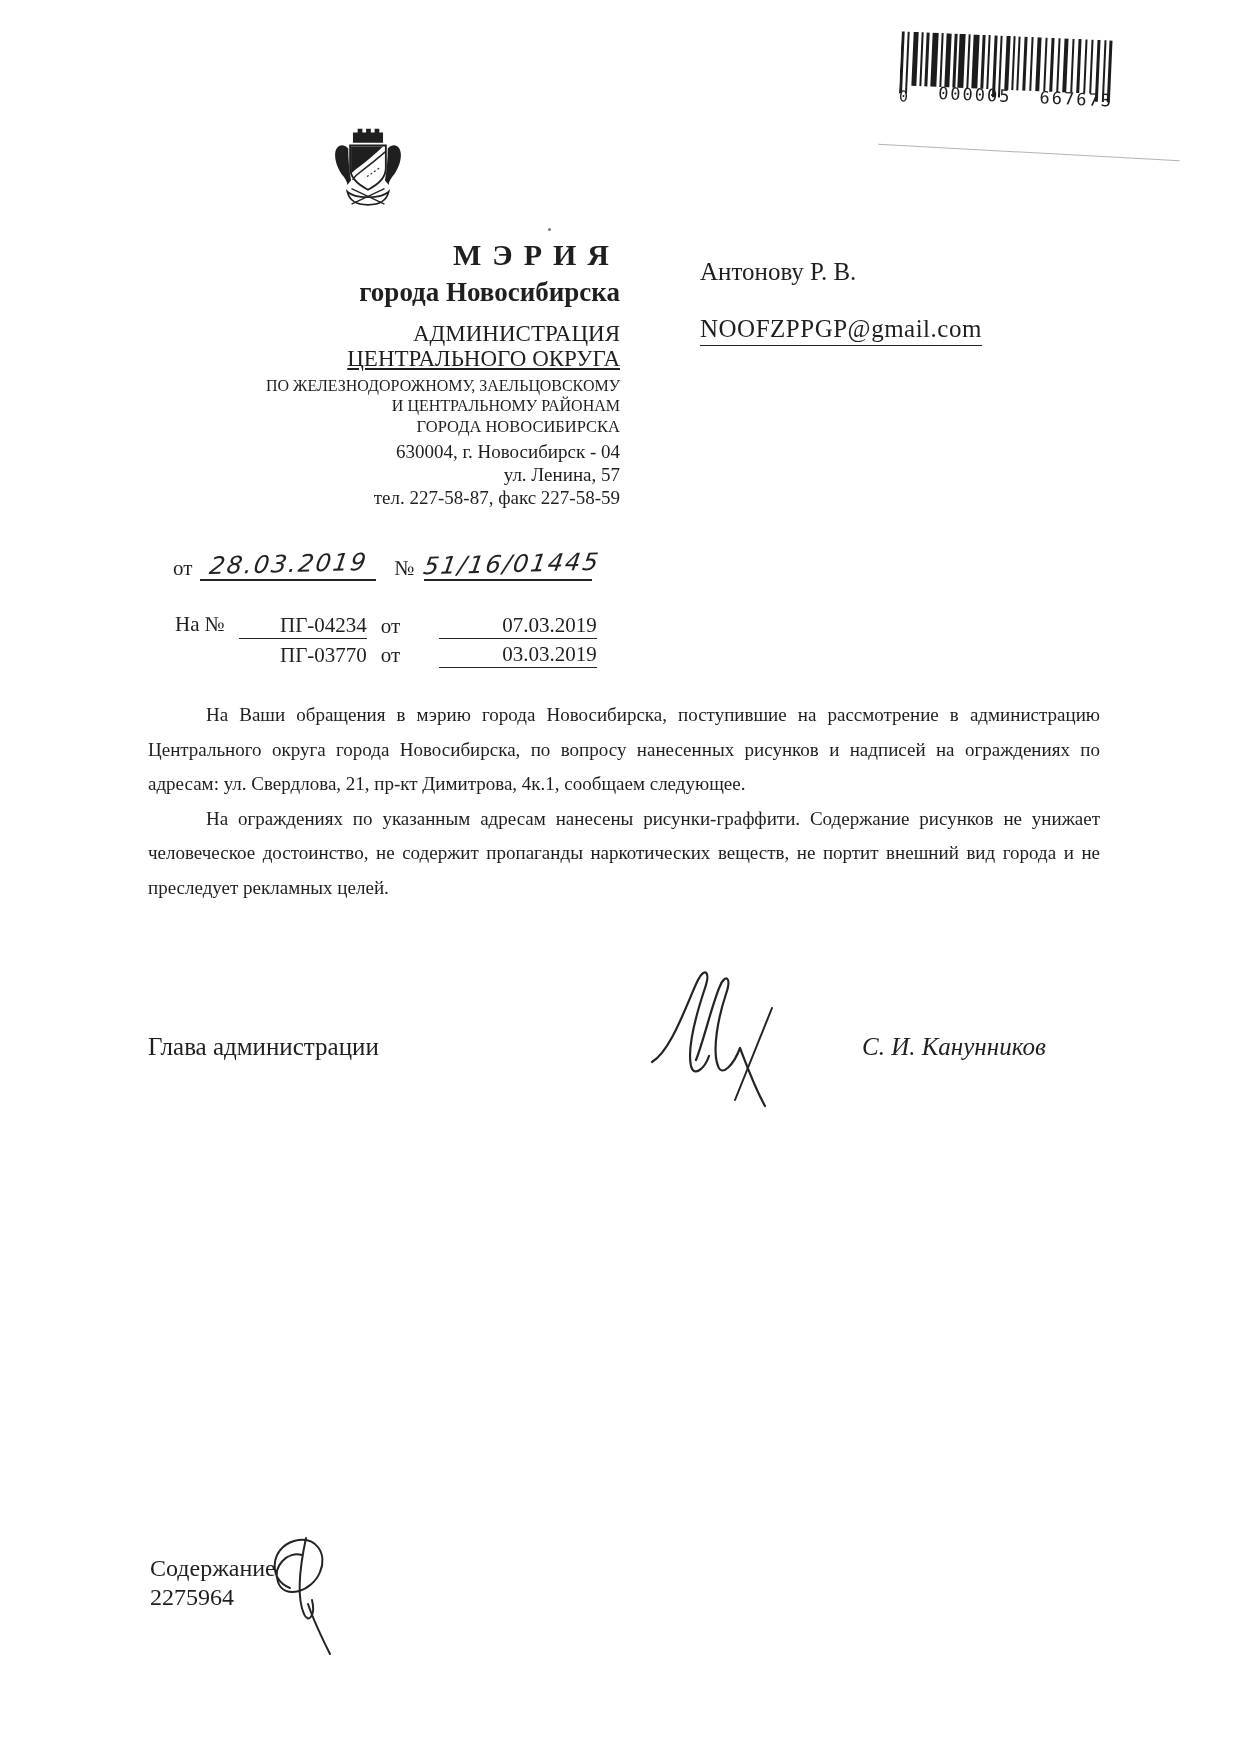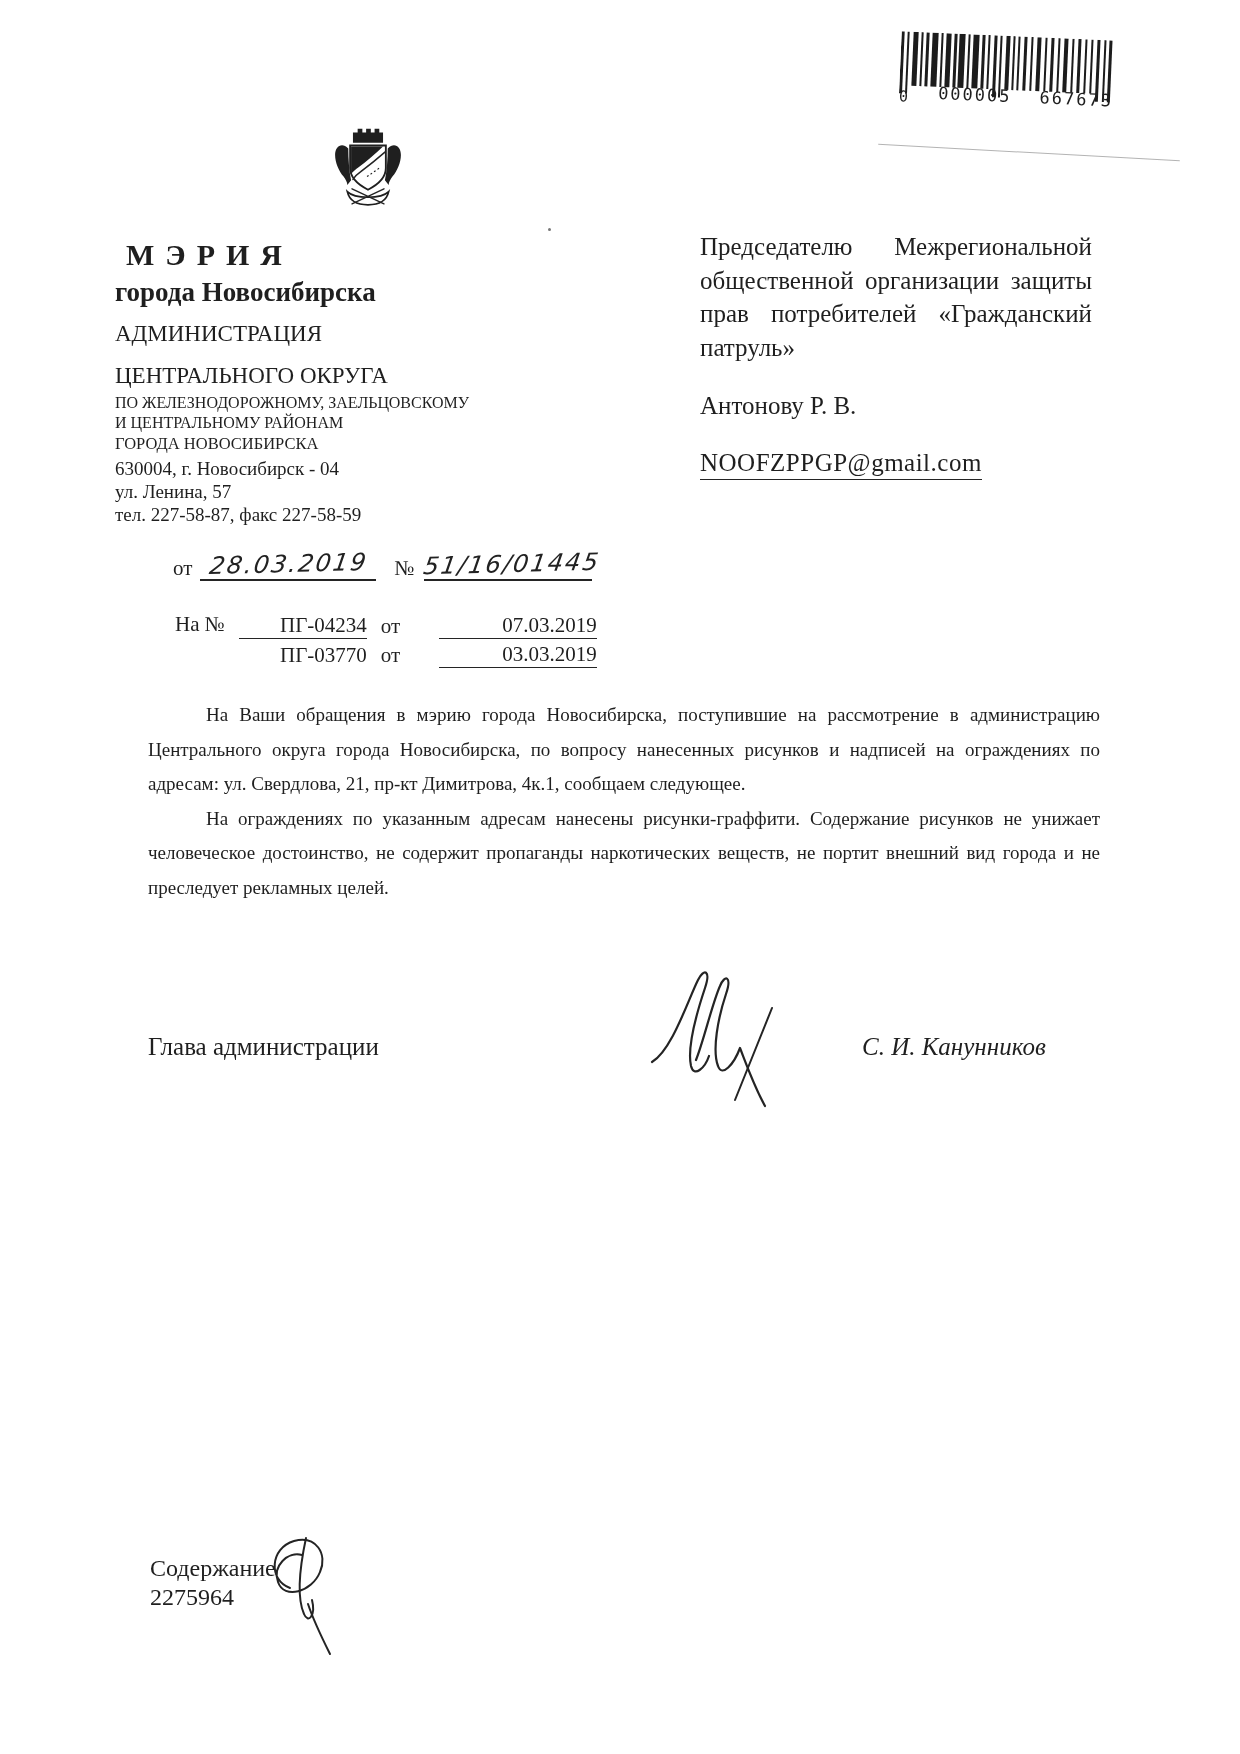--- a/index.html
+++ b/index.html
@@ -11,26 +11,26 @@
   
   .barcode{position:absolute; left:900px; top:36px; width:220px; transform:rotate(2.5deg);}
   .barcode svg{display:block;}
   .barcode-nums{display:flex; justify-content:space-between; padding:0 6px 0 0;
     font-family:"DejaVu Sans Mono", monospace; font-size:17px; letter-spacing:2px; margin-top:-14px;}
   .barcode-nums span:first-child{margin-top:6px; font-size:15px;}
   .scan-line{position:absolute; left:878px; top:152px; width:302px; border-top:1.6px solid #9a9a9a;
     transform:rotate(3.1deg); opacity:.75;}
   .speck{position:absolute; left:548px; top:228px; width:3px; height:3px; background:#777; border-radius:50%;}
   
-  .letterhead{position:absolute; left:115px; top:120px; width:505px; text-align:left; line-height:1;}
+  .letterhead{position:absolute; left:115px; top:120px; width:505px; text-align:right; line-height:1;}
   .coat{display:block; margin:0 auto;}
   .org1{font-size:30px; font-weight:bold; letter-spacing:11px; margin-top:20px; text-indent:11px;}
   .org2{font-size:27px; font-weight:bold; margin-top:9px;}
   .adm1{font-size:23px; margin-top:16px;}
-  .adm2{font-size:23px; margin-top:19px;}
+  .adm2{font-size:23px; margin-top:2px;text-decoration:underline;}
   .dst1{font-size:16px; margin-top:8px;}
   .dst2{font-size:16px; margin-top:4px;}
   .dst3{font-size:16.5px; margin-top:5px;}
   .adr1{font-size:19px; margin-top:6px;}
   .adr2{font-size:19px; margin-top:4px;}
   .adr3{font-size:19px; margin-top:4px;}
   
   .outgoing{position:absolute; left:173px; top:550px; display:flex; align-items:flex-end; font-size:21px;}
   .blank{display:inline-block; border-bottom:2px solid #242424; text-align:center; padding-bottom:1px;}
   .blank.date{width:176px; margin-left:8px;}
@@ -157,21 +157,20 @@
       </div>
       <div class="inc-row">
         <span class="inc-num">ПГ-03770</span>
         <span class="inc-ot">от</span>
         <span class="inc-date u">03.03.2019</span>
       </div>
     </div>
   </div>
 
   <div class="recipient">
-    <div class="rec-org">Председателю Межрегиональной общественной организации защиты прав потребителей «Гражданский патруль»</div>
     <div class="rec-person">Антонову Р. В.</div>
     <div><span class="rec-email">NOOFZPPGP@gmail.com</span></div>
   </div>
 
   <div class="body-text">
     <p>На Ваши обращения в мэрию города Новосибирска, поступившие на рассмотрение в администрацию Центрального округа города Новосибирска, по вопросу нанесенных рисунков и надписей на ограждениях по адресам: ул. Свердлова, 21, пр-кт Димитрова, 4к.1, сообщаем следующее.</p>
     <p>На ограждениях по указанным адресам нанесены рисунки-граффити. Содержание рисунков не унижает человеческое достоинство, не содержит пропаганды наркотических веществ, не портит внешний вид города и не преследует рекламных целей.</p>
   </div>
 
   <div class="sign-title">Глава администрации</div>

